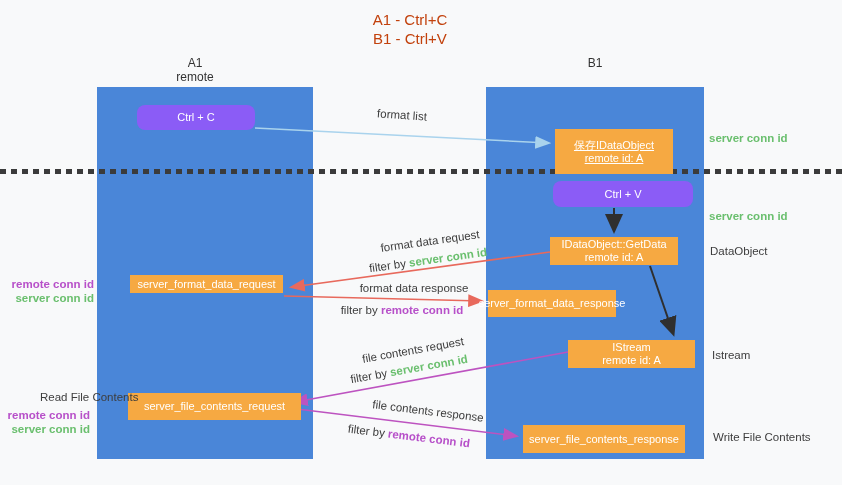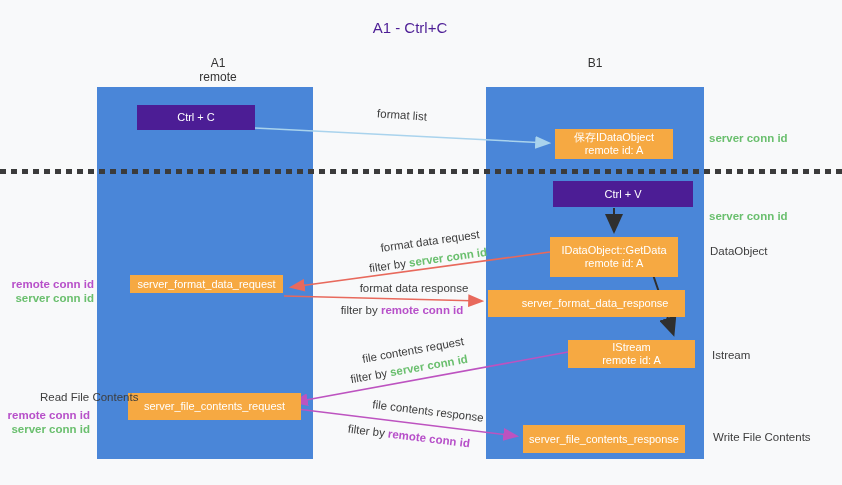--- a/index.html
+++ b/index.html
@@ -10,61 +10,62 @@
   #canvas{
     position:relative;
     width:842px;height:485px;
     background:#f8f9fa;
     overflow:hidden;
     font-size:11.5px;
     color:#3d3d3d;
   }
   .abs{position:absolute;}
   .title{
-    left:0;top:18px;width:820px;
+    left:0;top:10px;width:820px;
     text-align:center;
-    font-size:15px;line-height:19px;color:#4c1d95;
+    font-size:15px;line-height:19px;color:#c2410c;
   }
   .col-header{
     text-align:center;font-size:12px;line-height:14px;color:#333;
     top:56px;width:140px;
   }
   .column{
     top:87px;height:372px;
     background:#4a86d8;
   }
   .dotline{
     left:0;top:169px;width:842px;height:5px;
     background:repeating-linear-gradient(to right,#3b3b3b 0 6px,transparent 6px 11px);
   }
   .node{
     display:flex;align-items:center;justify-content:center;
     flex-direction:column;
     color:#fff;font-size:11px;line-height:13px;
     text-align:center;
   }
-  .green{background:#4c1d95;}
+  .green{background:#8b5cf6;border-radius:8px;}
   .orange{background:#f6a942;}
   .lbl{white-space:nowrap;}
   .lbl.center{text-align:center;}
   .g{color:#6abf6e;font-weight:bold;}
   .p{color:#b750c9;font-weight:bold;}
   .right-align{text-align:right;}
   svg.arrows{left:0;top:0;pointer-events:none;}
 </style>
 </head>
 <body>
 
 <div id="canvas">
 
   <div class="abs title">
     <div>A1 - Ctrl+C</div>
+    <div>B1 - Ctrl+V</div>
   </div>
 
-  <div class="abs col-header" style="left:148px;">
+  <div class="abs col-header" style="left:125px;">
     <div>A1</div>
     <div>remote</div>
   </div>
   <div class="abs col-header" style="left:525px;">
     <div>B1</div>
   </div>
 
   <div class="abs column" style="left:97px;width:216px;"></div>
   <div class="abs column" style="left:486px;width:218px;"></div>
 
@@ -91,39 +92,39 @@
     <line x1="284" y1="296" x2="481" y2="301" stroke="#e8695c" stroke-width="1.6" marker-end="url(#m-red)"></line>
     <line x1="650" y1="266" x2="673" y2="333" stroke="#2f2f2f" stroke-width="2" marker-end="url(#m-black)"></line>
     <line x1="568" y1="352" x2="295" y2="402" stroke="#bd53c0" stroke-width="1.6" marker-end="url(#m-mag)"></line>
     <line x1="289" y1="408" x2="516" y2="436" stroke="#bd53c0" stroke-width="1.6" marker-end="url(#m-mag)"></line>
   </svg>
 
   <div class="abs node green" style="left:137px;top:105px;width:118px;height:25px;">
     <div>Ctrl + C</div>
   </div>
 
-  <div class="abs node orange" style="left:555px;top:129px;width:118px;height:30px;">
+  <div class="abs node orange" style="left:555px;top:129px;width:118px;height:45px;text-decoration:underline;">
     <div>保存IDataObject</div>
     <div>remote id: A</div>
   </div>
 
   <div class="abs node green" style="left:553px;top:181px;width:140px;height:26px;text-align:center;">
     <div>Ctrl + V</div>
   </div>
 
-  <div class="abs node orange" style="left:550px;top:237px;width:128px;height:40px;">
+  <div class="abs node orange" style="left:550px;top:237px;width:128px;height:28px;">
     <div>IDataObject::GetData</div>
     <div>remote id: A</div>
   </div>
 
   <div class="abs node orange" style="left:130px;top:275px;width:153px;height:18px;">
     <div>server_format_data_request</div>
   </div>
 
-  <div class="abs node orange" style="left:488px;top:290px;width:180px;height:27px;padding-left:17px;">
+  <div class="abs node orange" style="left:488px;top:290px;width:128px;height:27px;">
     <div>server_format_data_response</div>
   </div>
 
   <div class="abs node orange" style="left:568px;top:340px;width:127px;height:28px;">
     <div>IStream</div>
     <div>remote id: A</div>
   </div>
 
   <div class="abs node orange" style="left:128px;top:393px;width:173px;height:27px;">
     <div>server_file_contents_request</div>

